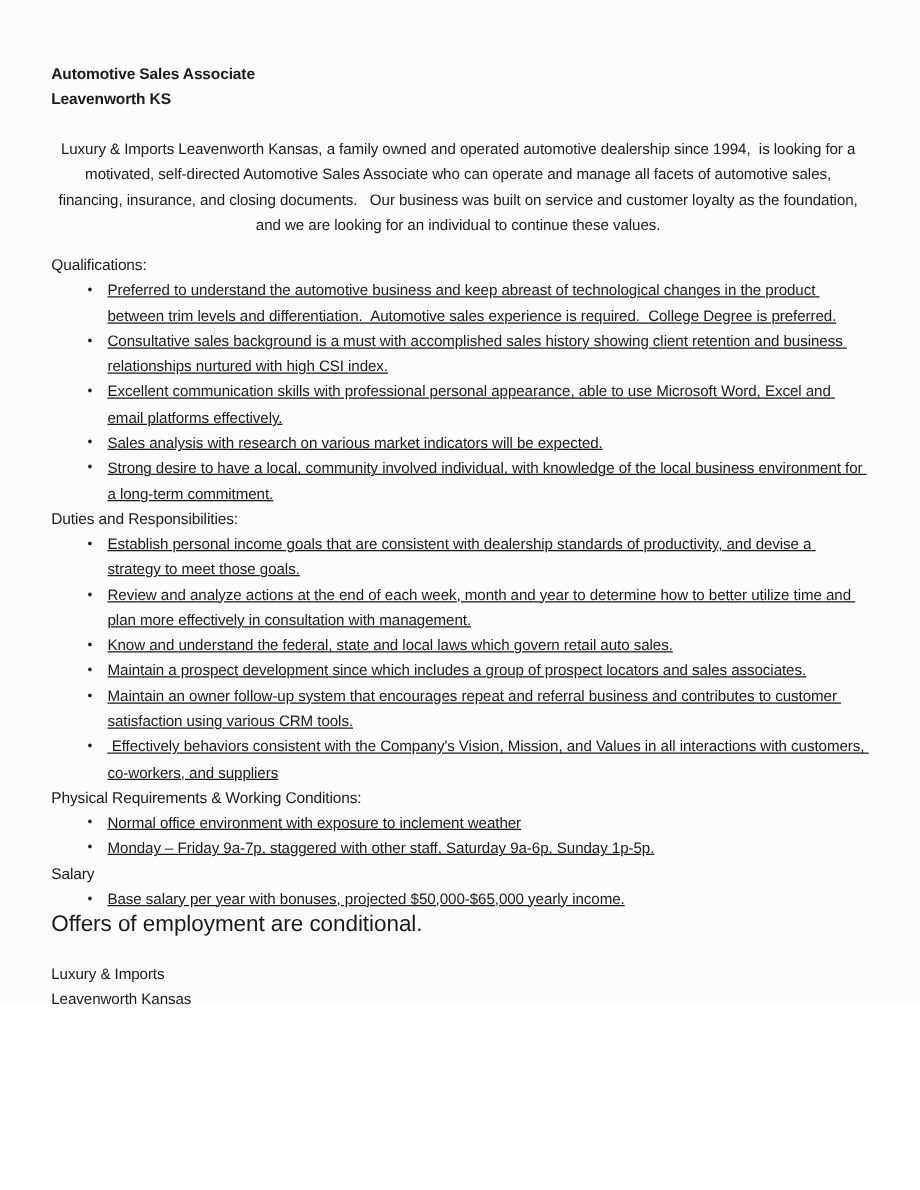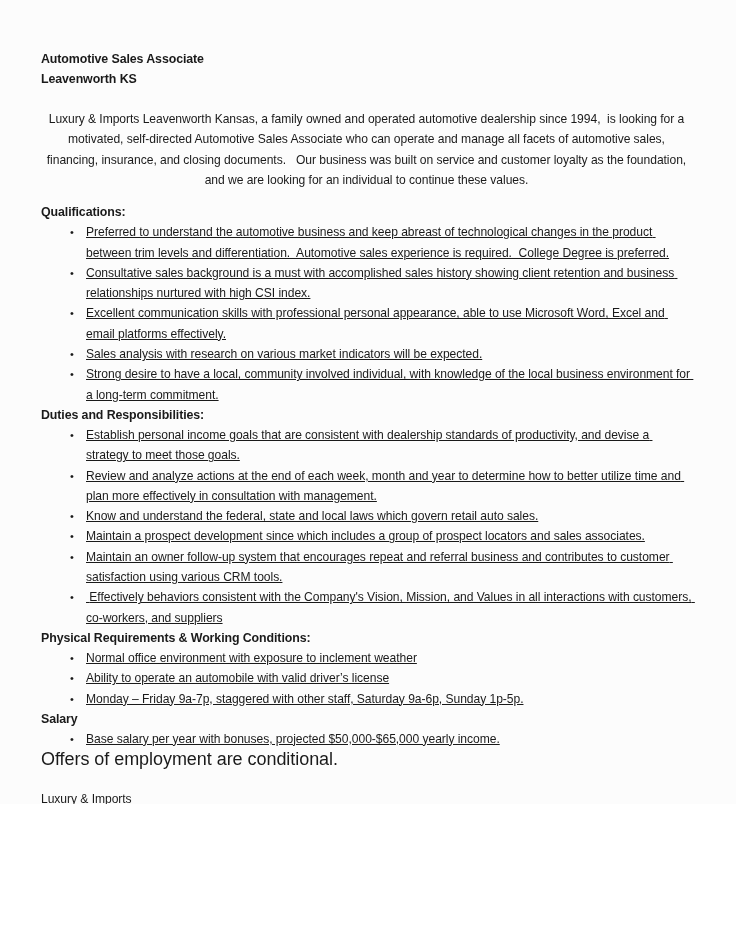--- a/index.html
+++ b/index.html
@@ -43,21 +43,21 @@
     margin-top: 20px;
     font-size: 12.1px;
     line-height: 20.3px;
     text-align: center;
     letter-spacing: -0.05px;
     white-space: pre-wrap;
   }
 
   
   .section-heading {
-    font-weight: bold;
+    font-weight: normal;
     font-size: 12.4px;
     line-height: 20px;
     letter-spacing: -0.1px;
   }
 
   
   ul.bullets {
     list-style: none;
     margin: 0;
     padding: 0;
@@ -130,31 +130,31 @@
       <li>Review and analyze actions at the end of each week, month and year to determine how to better utilize time and plan more effectively in consultation with management.</li>
       <li>Know and understand the federal, state and local laws which govern retail auto sales.</li>
       <li>Maintain a prospect development since which includes a group of prospect locators and sales associates.</li>
       <li>Maintain an owner follow-up system that encourages repeat and referral business and contributes to customer satisfaction using various CRM tools.</li>
       <li> Effectively behaviors consistent with the Company's Vision, Mission, and Values in all interactions with customers, co-workers, and suppliers</li>
     </ul>
 
     <div class="section-heading">Physical Requirements &amp; Working Conditions:</div>
     <ul class="bullets">
       <li>Normal office environment with exposure to inclement weather</li>
-      <li>Ability to operate an automobile with valid driver’s license</li>
       <li>Monday – Friday 9a-7p, staggered with other staff, Saturday 9a-6p, Sunday 1p-5p.</li>
     </ul>
 
     <div class="section-heading">Salary</div>
     <ul class="bullets">
       <li>Base salary per year with bonuses, projected $50,000-$65,000 yearly income.</li>
     </ul>
 
     <div class="closing">Offers of employment are conditional.</div>
 
     <div class="contact-block">
       <div>Luxury &amp; Imports</div>
+      <div>Leavenworth Kansas</div>
       <div class="link-underline">www.luxuryandimports.com</div>
       <div>Contact careers@luxuryandimports.com for all resume submittals or further questions</div>
     </div>
 
   </div>
 </div>
 
 </body></html>

